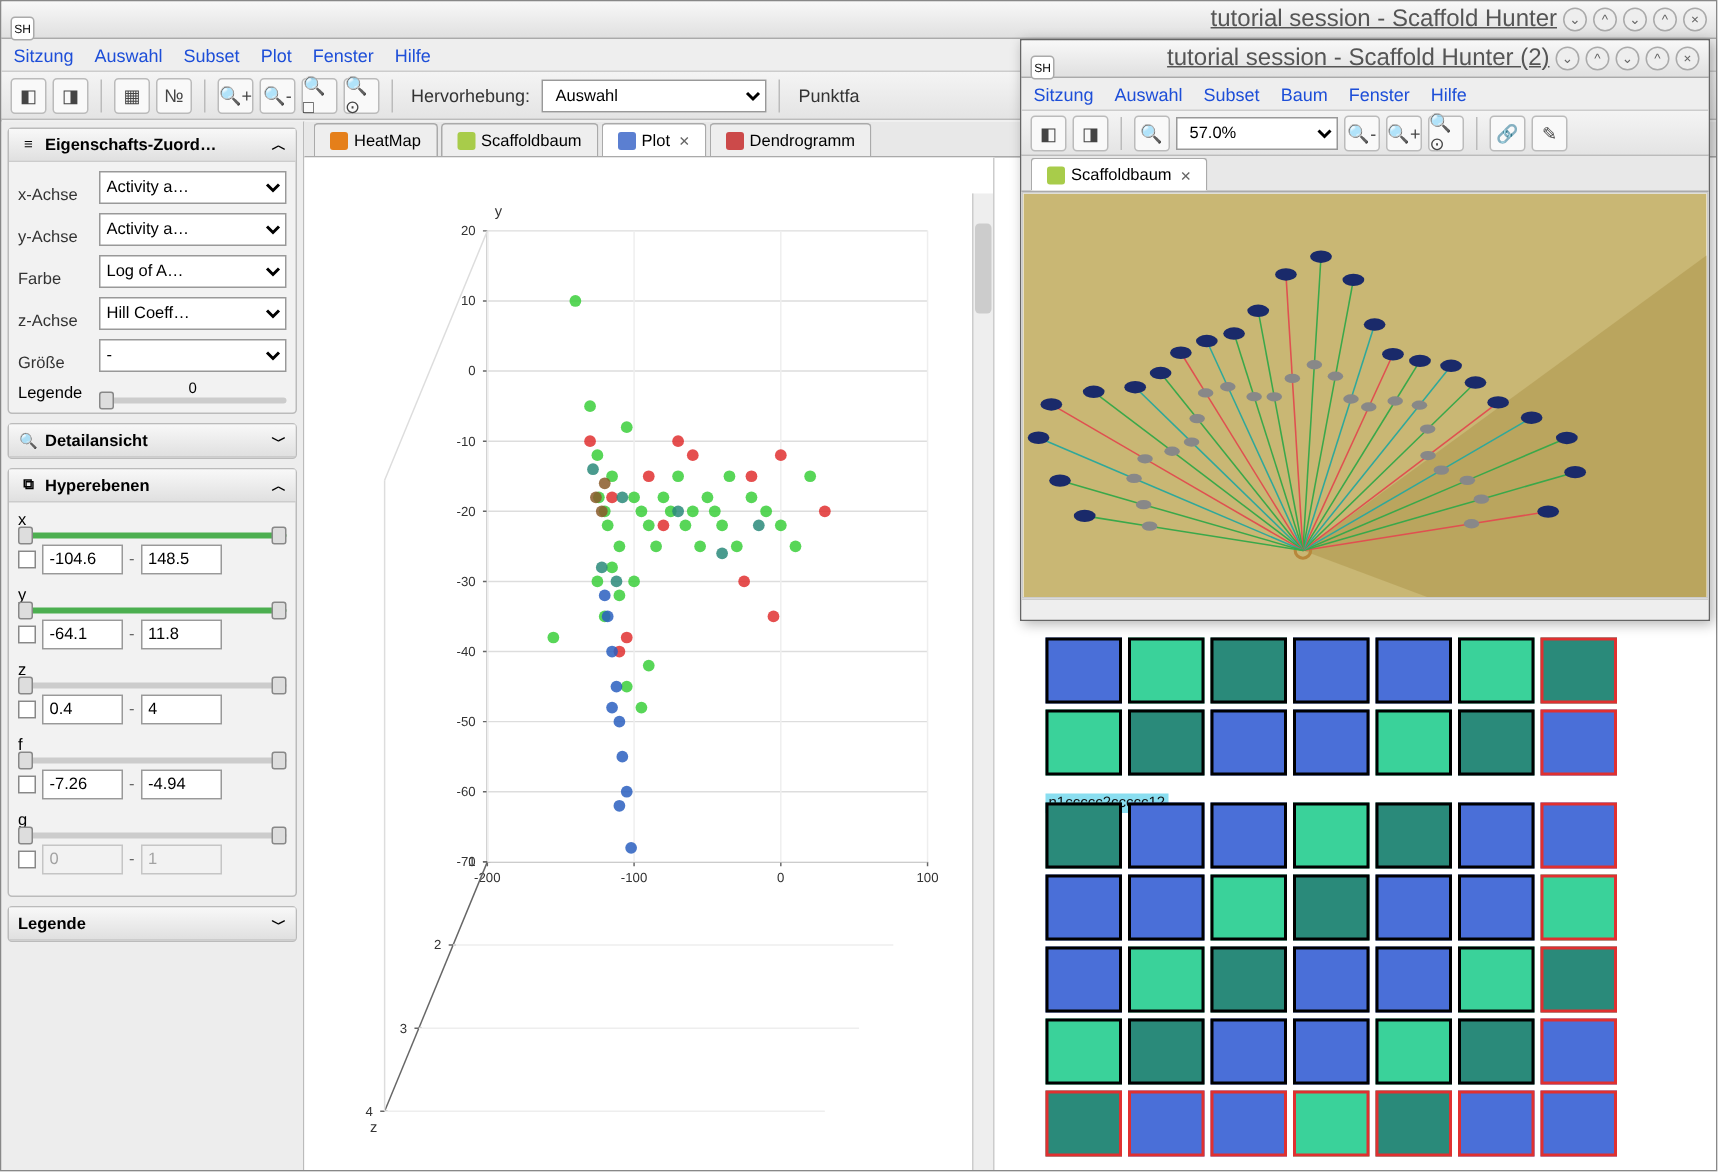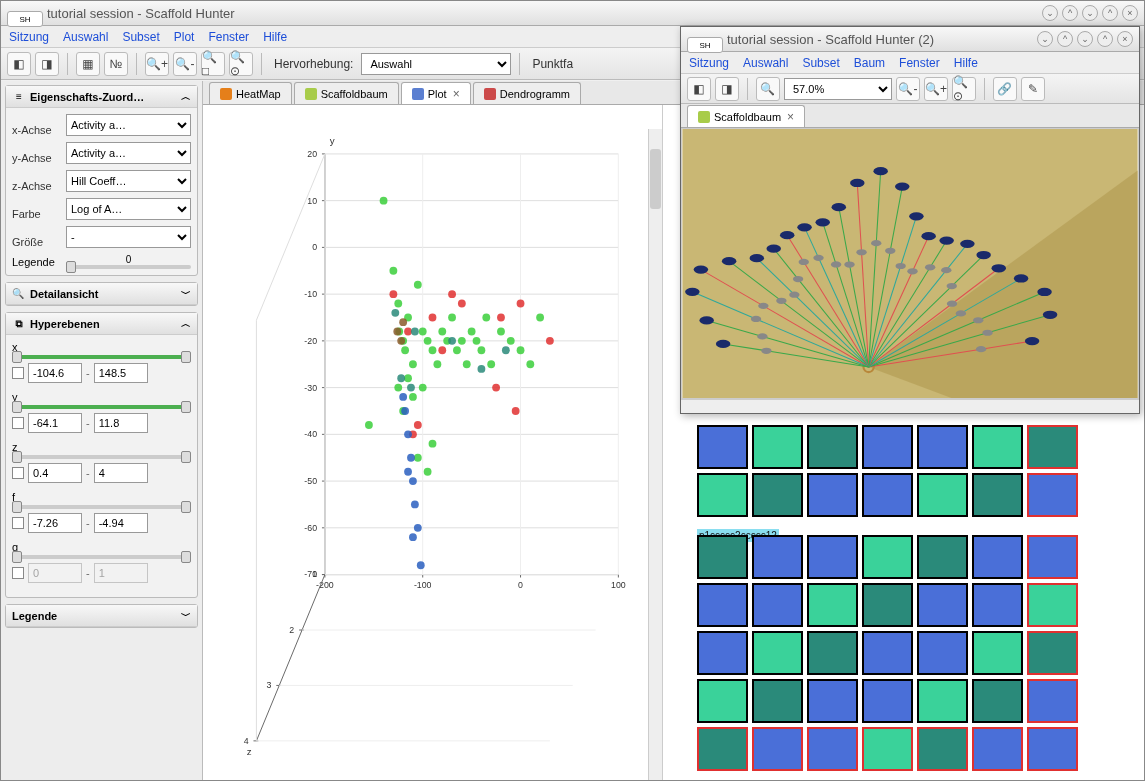--- a/index.html
+++ b/index.html
@@ -1,21 +1,21 @@
 <!DOCTYPE html>
 <html><head>
 <meta charset="utf-8">
 <style>
 * { box-sizing: border-box; margin: 0; padding: 0; }
 body { font-family: sans-serif; font-size: 11px; background: #e8e8e8; width: 1145px; height: 781px; position: relative; overflow: hidden; }
 .main-window { position: absolute; top: 0; left: 0; width: 1145px; height: 781px; background: #f0f0f0; border: 1px solid #888; }
 .titlebar { height: 25px; background: linear-gradient(#f8f8f8,#e0e0e0); display: flex; align-items: center; padding: 0 6px; border-bottom: 1px solid #aaa; }
-.titlebar .title { flex: 1; text-align: left; color: #555; font-size: 13px; }
+.titlebar .title { flex: 1; text-align: right; color: #555; font-size: 16px; text-decoration: underline; }
 .titlebar .wbtn { width: 16px; height: 16px; border: 1px solid #aaa; border-radius: 8px; background: #eee; margin-left: 4px; display: flex; align-items: center; justify-content: center; font-size: 9px; color: #666; }
-.titlebar .appicon { width: 36px; height: 16px; border: 1px solid #aaa; border-radius: 3px; background: #fff; margin-right: 4px; display:flex; align-items:center; justify-content:center; font-size:8px;margin-top:12px; }
+.titlebar .appicon { width: 16px; height: 16px; border: 1px solid #aaa; border-radius: 3px; background: #fff; margin-right: 4px; display:flex; align-items:center; justify-content:center; font-size:8px;margin-top:12px; }
 .menubar { height: 22px; background: #eee; display: flex; align-items: center; padding: 0 8px; gap: 14px; border-bottom: 1px solid #ccc; font-size: 12px; }
 .menubar span { color: #1d4ed8; cursor: default; }
 .toolbar { height: 32px; background: linear-gradient(#f4f4f4,#e4e4e4); display: flex; align-items: center; padding: 0 6px; gap: 4px; border-bottom: 1px solid #bbb; }
 .tbtn { width: 24px; height: 24px; border: 1px solid #bbb; border-radius: 3px; background: #f9f9f9; display: flex; align-items: center; justify-content: center; font-size: 12px; color: #444; }
 .tsep { width: 1px; height: 22px; background: #bbb; margin: 0 4px; }
 .tlabel { font-size: 12px; margin: 0 4px; color: #333; }
 .tselect { height: 22px; border: 1px solid #999; background: #fff; font-size: 11px; padding: 0 4px; }
 .main-body { position: absolute; top: 80px; bottom: 0; left: 0; right: 0; display: flex; }
 .sidebar { width: 202px; background: #ededed; border-right: 1px solid #bbb; overflow-y: auto; padding: 4px; }
 .panel { border: 1px solid #bbb; border-radius: 3px; margin-bottom: 6px; background: #f2f2f2; }
@@ -109,26 +109,26 @@
         <div class="panel-body">
           <div class="prop-row">
               <label>x-Achse</label>
               <select><option>Activity a…</option></select>
             </div>
           <div class="prop-row">
               <label>y-Achse</label>
               <select><option>Activity a…</option></select>
             </div>
           <div class="prop-row">
+              <label>Farbe</label>
+              <select><option>Log of A…</option></select>
+            </div>
+          <div class="prop-row">
               <label>z-Achse</label>
               <select><option>Hill Coeff…</option></select>
-            </div>
-          <div class="prop-row">
-              <label>Farbe</label>
-              <select><option>Log of A…</option></select>
             </div>
           <div class="prop-row">
               <label>Größe</label>
               <select><option>-</option></select>
             </div>
           <div class="jitter-row">
             <label style="width:48px">Legende</label>
             <div style="flex:1">
               <div class="numlabel">0</div>
               <div class="slider-track">

